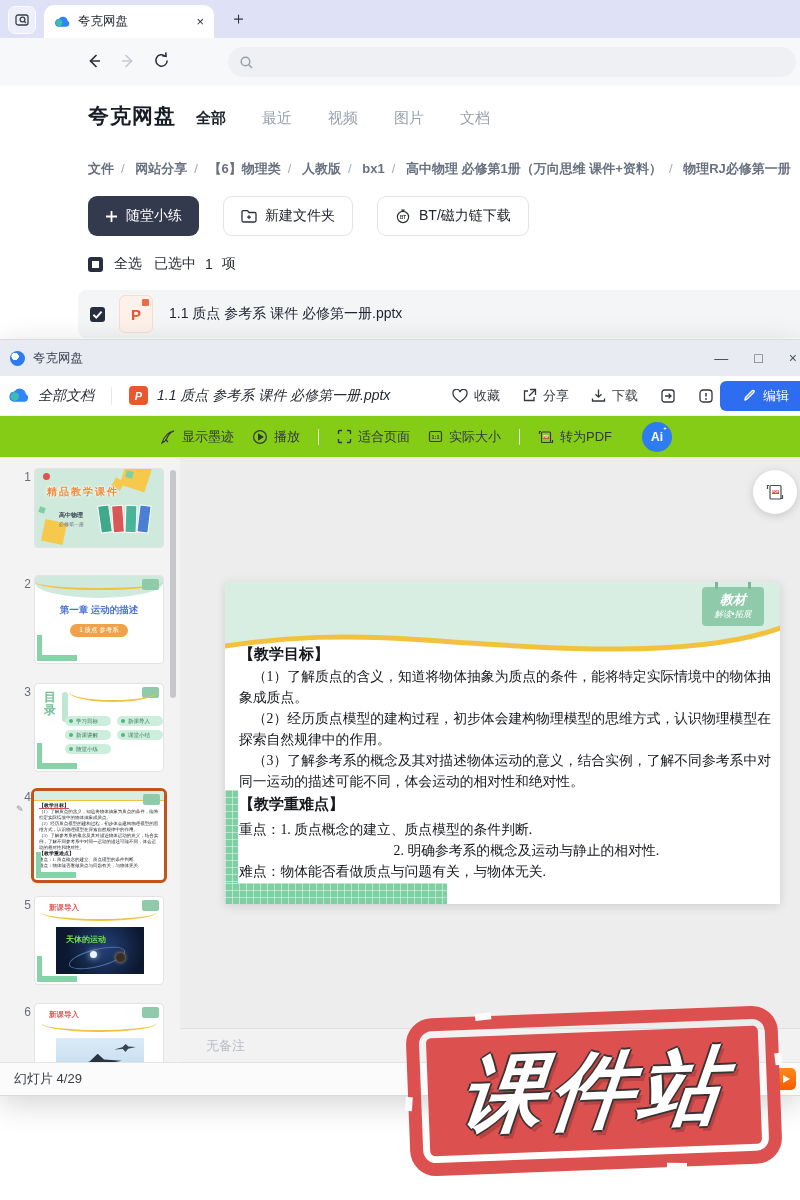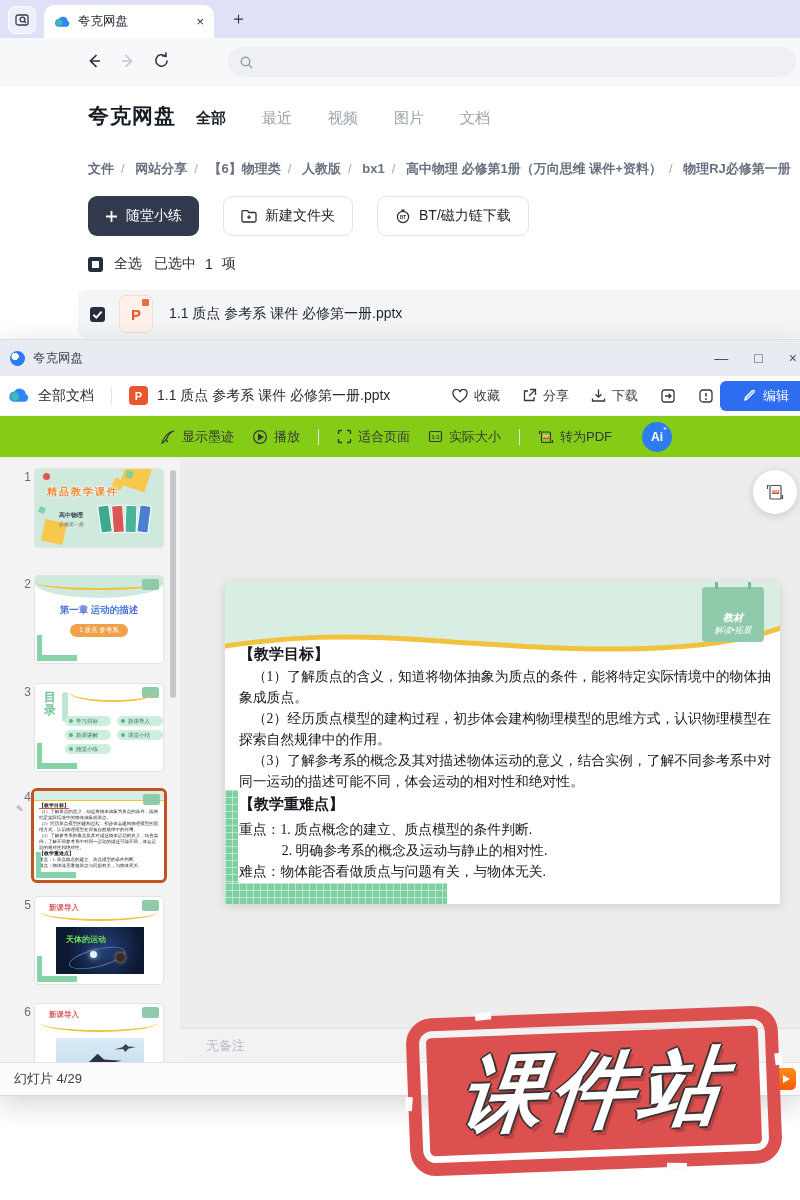--- a/index.html
+++ b/index.html
@@ -49,21 +49,21 @@
 
   
   .viewer{position:absolute;top:340px;left:0;width:800px;height:755px;background:#fff;
           box-shadow:0 0 0 1px #d9dbe0,0 8px 30px rgba(0,0,0,.18);}
   .vtitle{height:36px;background:#e8ebf2;display:flex;align-items:center;padding:0 10px;gap:8px;}
   .qlogo{width:15px;height:15px;border-radius:50%;background:radial-gradient(circle at 34% 36%,#fff 0 25%,#2f7af0 28%);}
   .vtitle-txt{font-size:12.5px;color:#3c4352;flex:1;}
   .wctl{display:flex;gap:26px;margin-right:-7px;font-size:14px;color:#4c525e;}
   .wctl span{cursor:pointer;}
   .vnav{height:40px;display:flex;align-items:center;padding:0 8px;background:#fff;border-bottom:1px solid #f1f2f4;position:relative;}
-  .vnav-left{display:flex;align-items:center;gap:9px;}
+  .vnav-left{display:flex;align-items:center;gap:9px;font-style:italic;}
   .vnav-txt{font-size:14px;color:#262b33;}
   .vdiv{width:1px;height:18px;background:#e4e6ea;margin:0 8px;}
   .chip{width:19px;height:19px;border-radius:4px;background:#e8572e;color:#fff;font-size:11px;font-weight:bold;
         display:flex;align-items:center;justify-content:center;}
   .vnav-right{position:absolute;right:86px;display:flex;align-items:center;gap:22px;font-size:13px;color:#33383f;}
   .vact{display:flex;align-items:center;gap:6px;cursor:pointer;}
   .edit-btn{position:absolute;right:-12px;height:30px;width:92px;background:#2e6cf0;border-radius:6px;color:#fff;
             font-size:13px;display:flex;align-items:center;justify-content:center;gap:7px;cursor:pointer;}
   .vtools{height:42px;background:#84cc16;border-bottom:1px solid #ececef;display:flex;align-items:center;
           padding-left:160px;gap:18px;font-size:13px;color:#33373e;}
@@ -130,27 +130,27 @@
   .tscroll{position:absolute;right:4px;top:12px;width:6px;height:228px;background:#c5c7cb;border-radius:3px;}
 
   
   .canvaswrap{flex:1;position:relative;background:#ededee;}
   .slide{position:absolute;left:45px;top:124px;width:555px;height:322px;background:#fff;
          box-shadow:0 2px 10px rgba(0,0,0,.13);overflow:hidden;}
   .s-tag{position:absolute;right:16px;top:5px;width:62px;background:#8fcbaa;border-radius:4px;
          text-align:center;color:#fff;padding:4px 0 5px;z-index:3;}
   .s-tag::before,.s-tag::after{content:"";position:absolute;top:-5px;width:3px;height:7px;background:#79b795;}
   .s-tag::before{left:13px;} .s-tag::after{right:13px;}
-  .s-tag-l1{font-size:10px;font-weight:bold;font-style:italic;margin-top:20px;}
+  .s-tag-l1{font-size:13px;font-weight:bold;font-style:italic;}
   .s-tag-l2{font-size:8.5px;font-style:italic;}
   .s-text{position:absolute;left:14px;right:9px;top:60px;font-family:"Liberation Serif","DejaVu Serif",serif;
           color:#15181d;font-size:13.8px;line-height:21px;z-index:2;}
   .s-h{font-weight:bold;font-size:15px;line-height:24px;}
   .s-p{text-indent:1em;text-align:justify;}
-  .s-k2{padding-left:3.1em;}
+  .s-k2{padding-left:3.1em;text-align:center;}
   .lgrid{background-color:#7ed0a2;background-image:linear-gradient(rgba(255,255,255,.45) 1px,transparent 1px),
          linear-gradient(90deg,rgba(255,255,255,.45) 1px,transparent 1px);background-size:7px 7px;position:absolute;z-index:1;}
   .lg-v{left:0;bottom:0;width:13px;height:114px;}
   .lg-h{left:0;bottom:0;width:222px;height:21px;}
   .pdf-float{position:absolute;right:3px;top:12px;width:44px;height:44px;border-radius:50%;background:#fff;
              box-shadow:0 2px 8px rgba(0,0,0,.16);display:flex;align-items:center;justify-content:center;cursor:pointer;}
   .notes{position:absolute;left:0;right:0;bottom:0;height:34px;border-top:1px solid #e0e0e3;background:#f2f2f3;
          display:flex;align-items:center;padding-left:26px;color:#b7bcc6;font-size:13px;}
 
   

